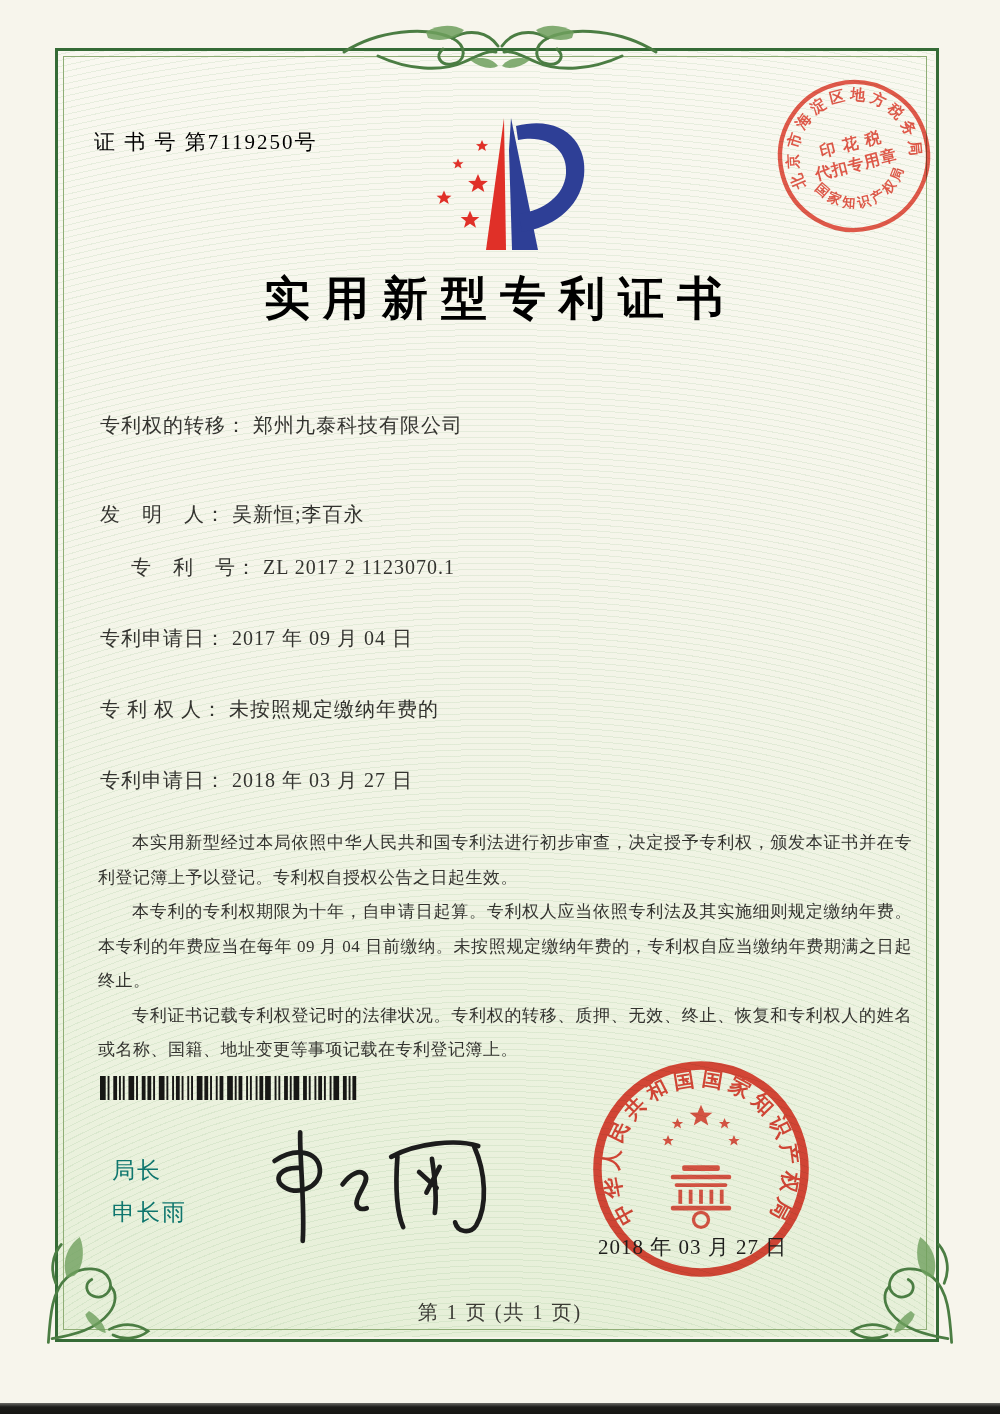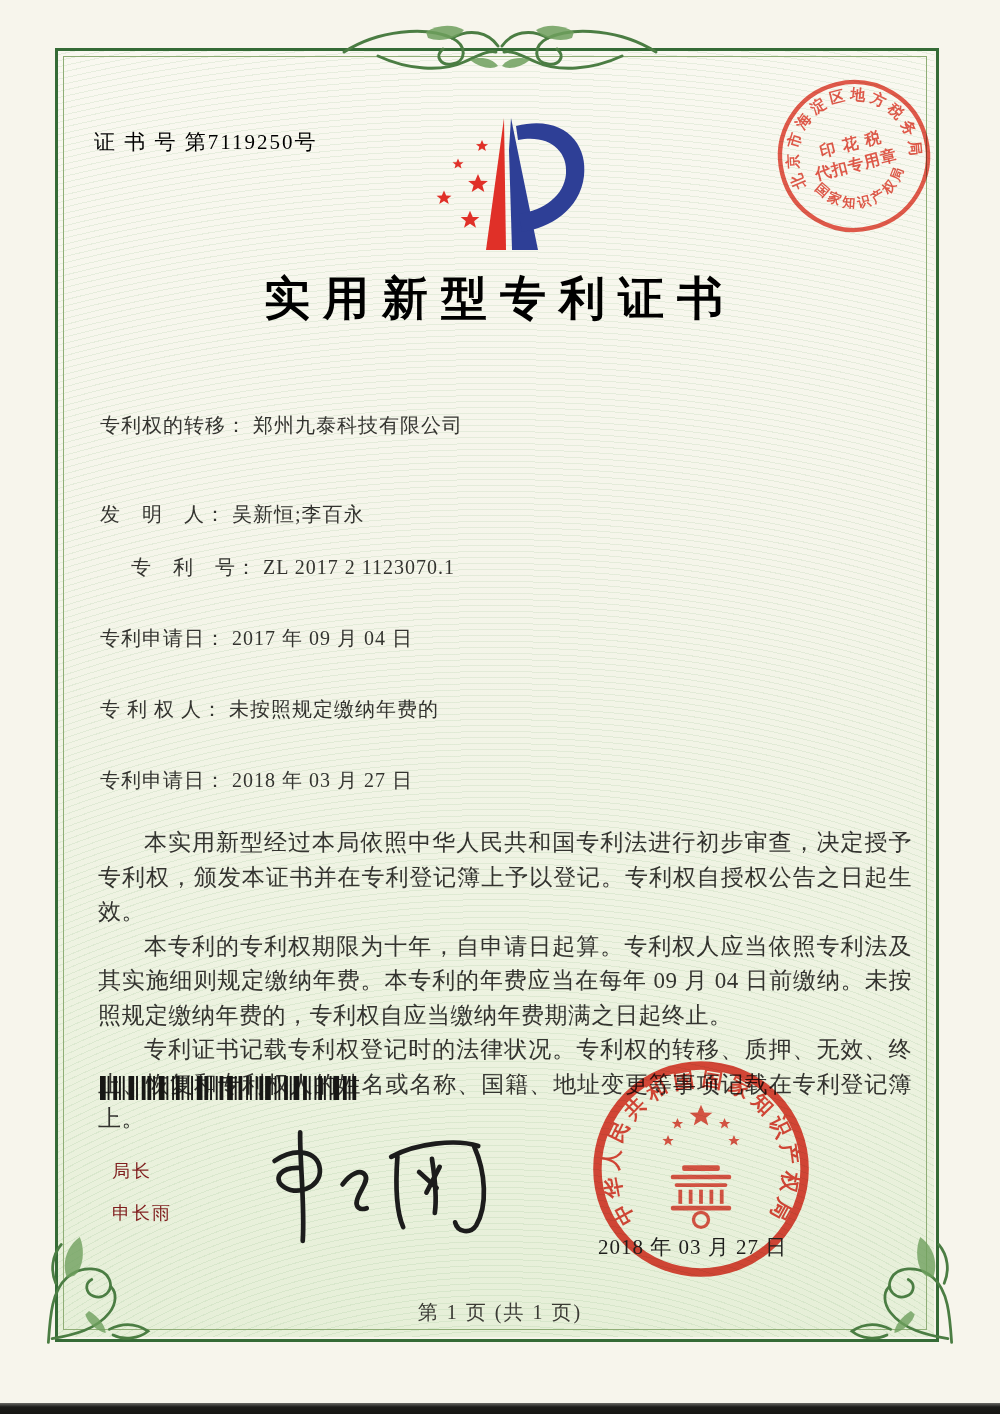--- a/index.html
+++ b/index.html
@@ -24,25 +24,25 @@
   .cert-no{left:94px;top:128px;font-size:21px;letter-spacing:2px;z-index:4;color:#000000;}
   .logo{left:412px;top:110px;width:178px;height:150px;z-index:4;}
   .title{left:0;right:0;top:268px;text-align:center;font-size:46px;font-weight:700;
          letter-spacing:13px;z-index:4;color:#000000;}
   
   .field{left:100px;font-size:20px;letter-spacing:1px;z-index:4;white-space:pre;color:#33332f;}
   .f0{top:412px;} .f1{top:501px;} .f2{top:554px;margin-left:31px;} .f3{top:625px;} .f4{top:696px;} .f5{top:767px;}
   .field .val{margin-left:6px;}
   
   .body-text{left:98px;top:826px;width:814px;z-index:4;}
-  .body-text p{margin:0;text-indent:2em;font-size:23px;line-height:34.5px;
+  .body-text p{margin:0;text-indent:2em;font-size:17px;line-height:34.5px;
                text-align:justify;letter-spacing:0.5px;color:#33332f;}
   
   .barcode{left:100px;top:1076px;width:260px;height:24px;z-index:4;}
-  .official{left:112px;top:1150px;z-index:4;font-size:18px;line-height:42px;letter-spacing:2px;color:#7f1d1d;}
+  .official{left:112px;top:1150px;z-index:4;font-size:23px;line-height:42px;letter-spacing:2px;color:#0f766e;}
   .signature{left:255px;top:1120px;width:250px;height:125px;z-index:5;}
   .office-seal{left:588px;top:1056px;width:226px;height:226px;z-index:4;opacity:.93;mix-blend-mode:multiply;}
   .tax-seal{left:766px;top:68px;width:176px;height:176px;z-index:4;opacity:.9;mix-blend-mode:multiply;transform:rotate(-14deg);}
   .issue-date{left:598px;top:1233px;font-size:21px;letter-spacing:1px;z-index:6;color:#1f1f1d;}
   .footer{left:0;right:0;top:1299px;text-align:center;font-size:20px;letter-spacing:2px;z-index:4;color:#3a3a34;}
   .scan-edge{left:0;right:0;bottom:0;height:11px;z-index:8;
              background:linear-gradient(180deg,#6a6a66 0,#1c1c1a 4px,#151513 100%);}
 </style>
 </head>
 <body>

